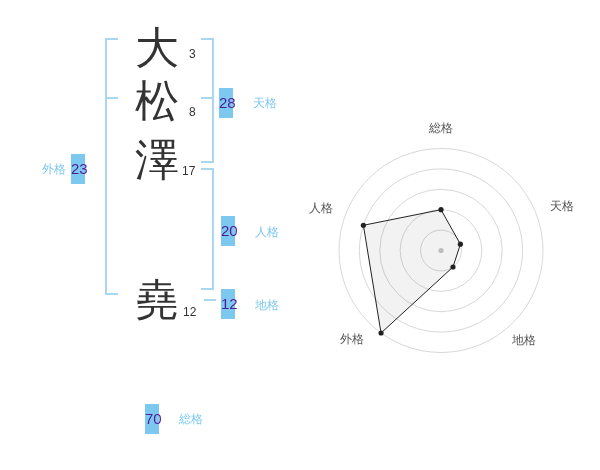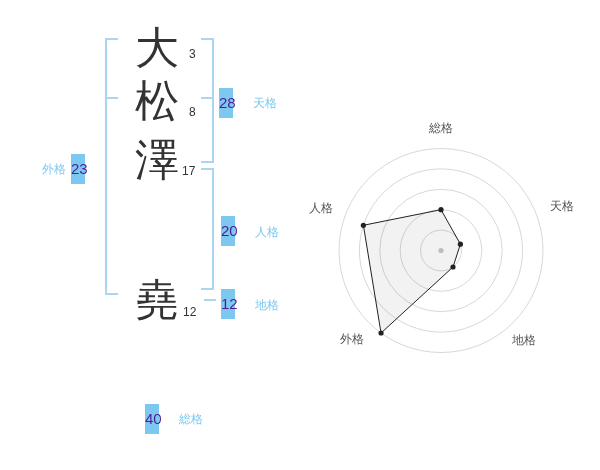--- a/index.html
+++ b/index.html
@@ -88,21 +88,21 @@
   <div class="brk chikaku-t"></div>
 
   <div class="kaku-box box-gaikaku">23</div>
   <div class="kaku-label lbl-gaikaku">外格</div>
   <div class="kaku-box box-tenkaku">28</div>
   <div class="kaku-label lbl-tenkaku">天格</div>
   <div class="kaku-box box-jinkaku">20</div>
   <div class="kaku-label lbl-jinkaku">人格</div>
   <div class="kaku-box box-chikaku">12</div>
   <div class="kaku-label lbl-chikaku">地格</div>
-  <div class="kaku-box box-soukaku">40</div>
+  <div class="kaku-box box-soukaku">70</div>
   <div class="kaku-label lbl-soukaku">総格</div>
 
   <svg class="radar-svg" id="radar-svg" viewBox="0 0 600 470" xmlns="http://www.w3.org/2000/svg">
       <circle cx="441" cy="250.5" r="20.4" fill="none" stroke="#d8d8d8" stroke-width="1"></circle>
       <circle cx="441" cy="250.5" r="40.8" fill="none" stroke="#d8d8d8" stroke-width="1"></circle>
       <circle cx="441" cy="250.5" r="61.2" fill="none" stroke="#d8d8d8" stroke-width="1"></circle>
       <circle cx="441" cy="250.5" r="81.6" fill="none" stroke="#d8d8d8" stroke-width="1"></circle>
       <circle cx="441" cy="250.5" r="102" fill="none" stroke="#d8d8d8" stroke-width="1"></circle>
       <polygon points="441,209.7 460.4015529324211,244.19605331475108 452.99081914676646,267.00394668524893 381.0459042661678,333.01973342624467 363.3937882703155,225.28421325900428" fill="rgba(34,34,34,0.06)" stroke="#222222" stroke-width="1"></polygon>
       <circle cx="441" cy="209.7" r="2.6" fill="#222222"></circle>

